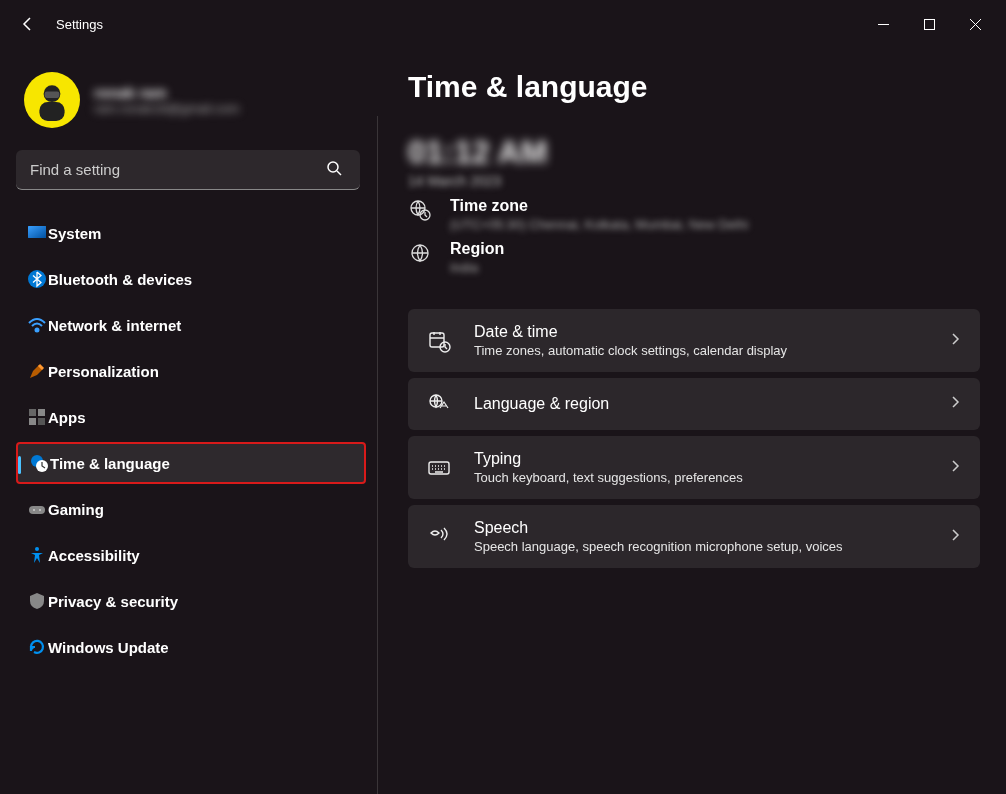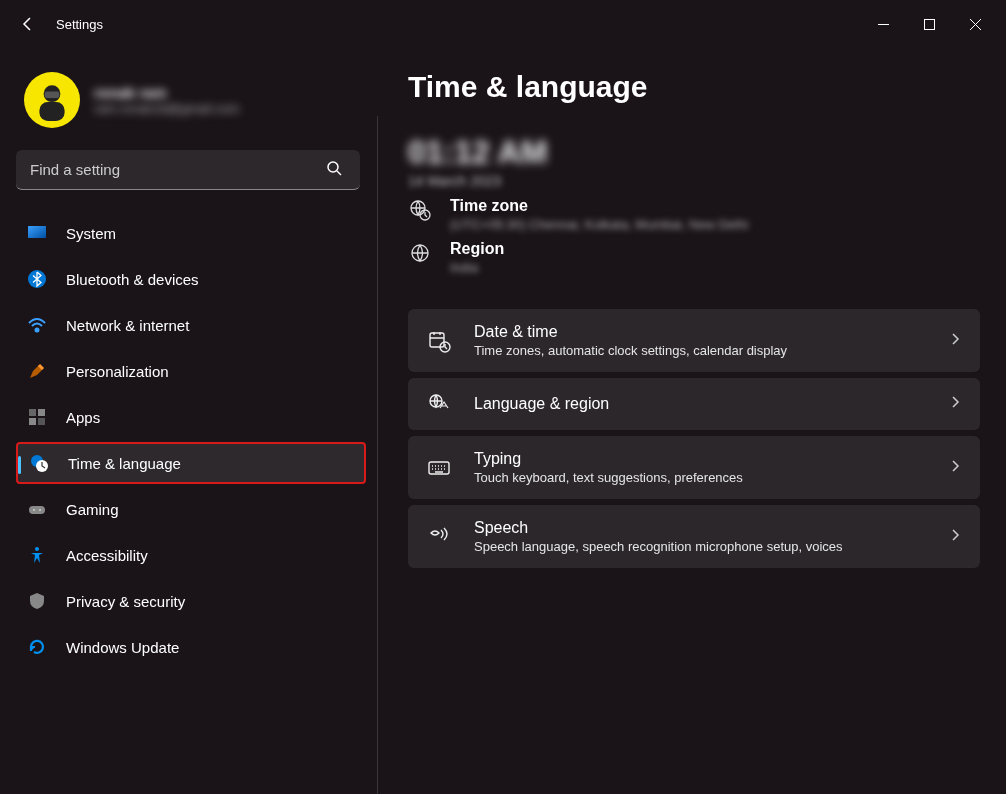--- a/index.html
+++ b/index.html
@@ -69,28 +69,29 @@
     border-bottom: 1px solid #888;
   }
   .search-input::placeholder { color: #ccc; }
   .search-icon {
     position: absolute; right: 24px; top: 50%;
     transform: translateY(-50%);
     color: #fff;
   }
   .nav { list-style: none; }
   .nav-item {
-    display: flex; align-items: center; gap: 18px;
+    display: flex; align-items: center; 
     height: 42px;
     padding: 0 10px;
     margin: 4px 0;
     border-radius: 6px;
     font-size: 15px;
     cursor: pointer;
     position: relative;
+    font-weight: bold;
   }
   .nav-item.selected {
     background: #2e292d;
     border: 2px solid #d81a1a;
     border-radius: 4px;
   }
   .nav-item.selected::before{
     content:"";
     position:absolute;left:0px;top:12px;width:3px;height:18px;background:#4cc2ff;border-radius:2px;
   }

